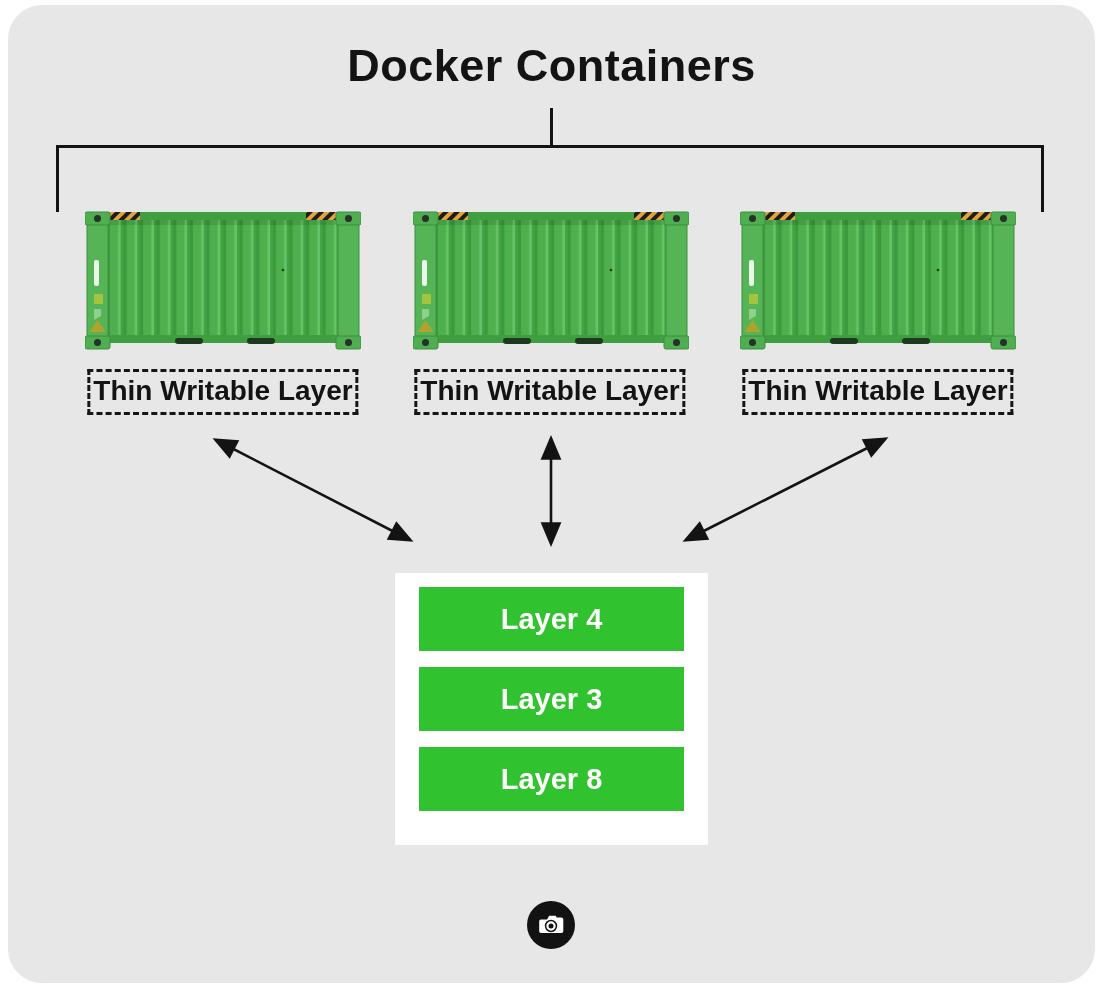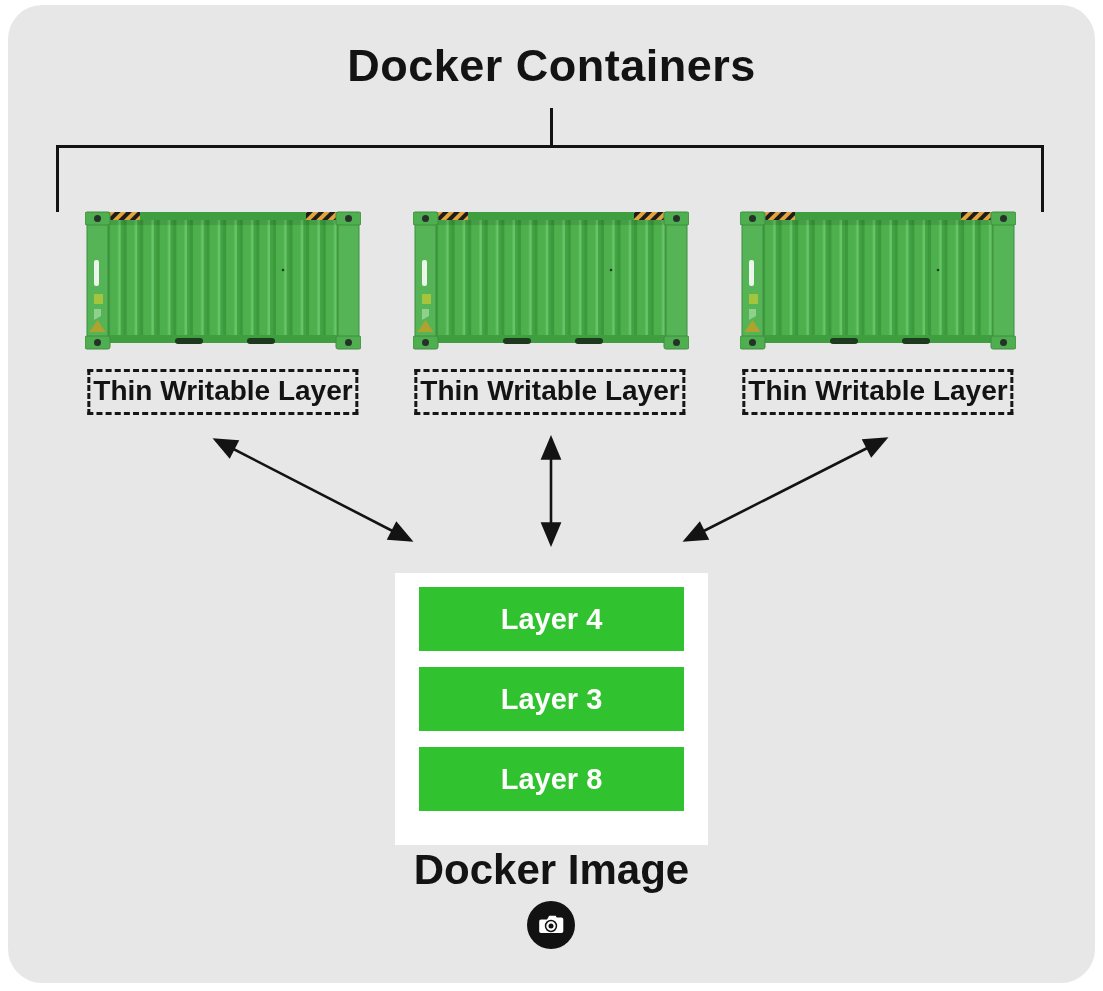--- a/index.html
+++ b/index.html
@@ -109,21 +109,20 @@
     <line x1="371" y1="14" x2="371" y2="118" stroke="#131313" stroke-width="2.6" marker-start="url(#ah)" marker-end="url(#ah)"></line>
     <line x1="705" y1="14" x2="506" y2="115" stroke="#131313" stroke-width="2.6" marker-start="url(#ah)" marker-end="url(#ah)"></line>
   </svg>
 
   <div class="imagebox">
     <div class="layerbar">Layer 4</div>
     <div class="layerbar">Layer 3</div>
     <div class="layerbar">Layer 8</div>
   </div>
 
-  <div class="image-title">Docker Image</div>
 
   <svg class="camera" viewBox="0 0 48 48">
     <circle cx="24" cy="24" r="24" fill="#121212"></circle>
     <path d="M14,18.5 h6 l2.2,-3.8 h6.5 l1,1.8 h4.8 a1.8,1.8 0 0 1 1.8,1.8 v12 a1.8,1.8 0 0 1 -1.8,1.8 H14 a1.8,1.8 0 0 1 -1.8,-1.8 v-10 a1.8,1.8 0 0 1 1.8,-1.8 z" fill="#ffffff"></path>
     <circle cx="24" cy="25" r="6.2" fill="#121212"></circle>
     <circle cx="24" cy="25" r="3.6" fill="none" stroke="#ffffff" stroke-width="2.2"></circle>
   </svg>
 </div>
 
 </body></html>

